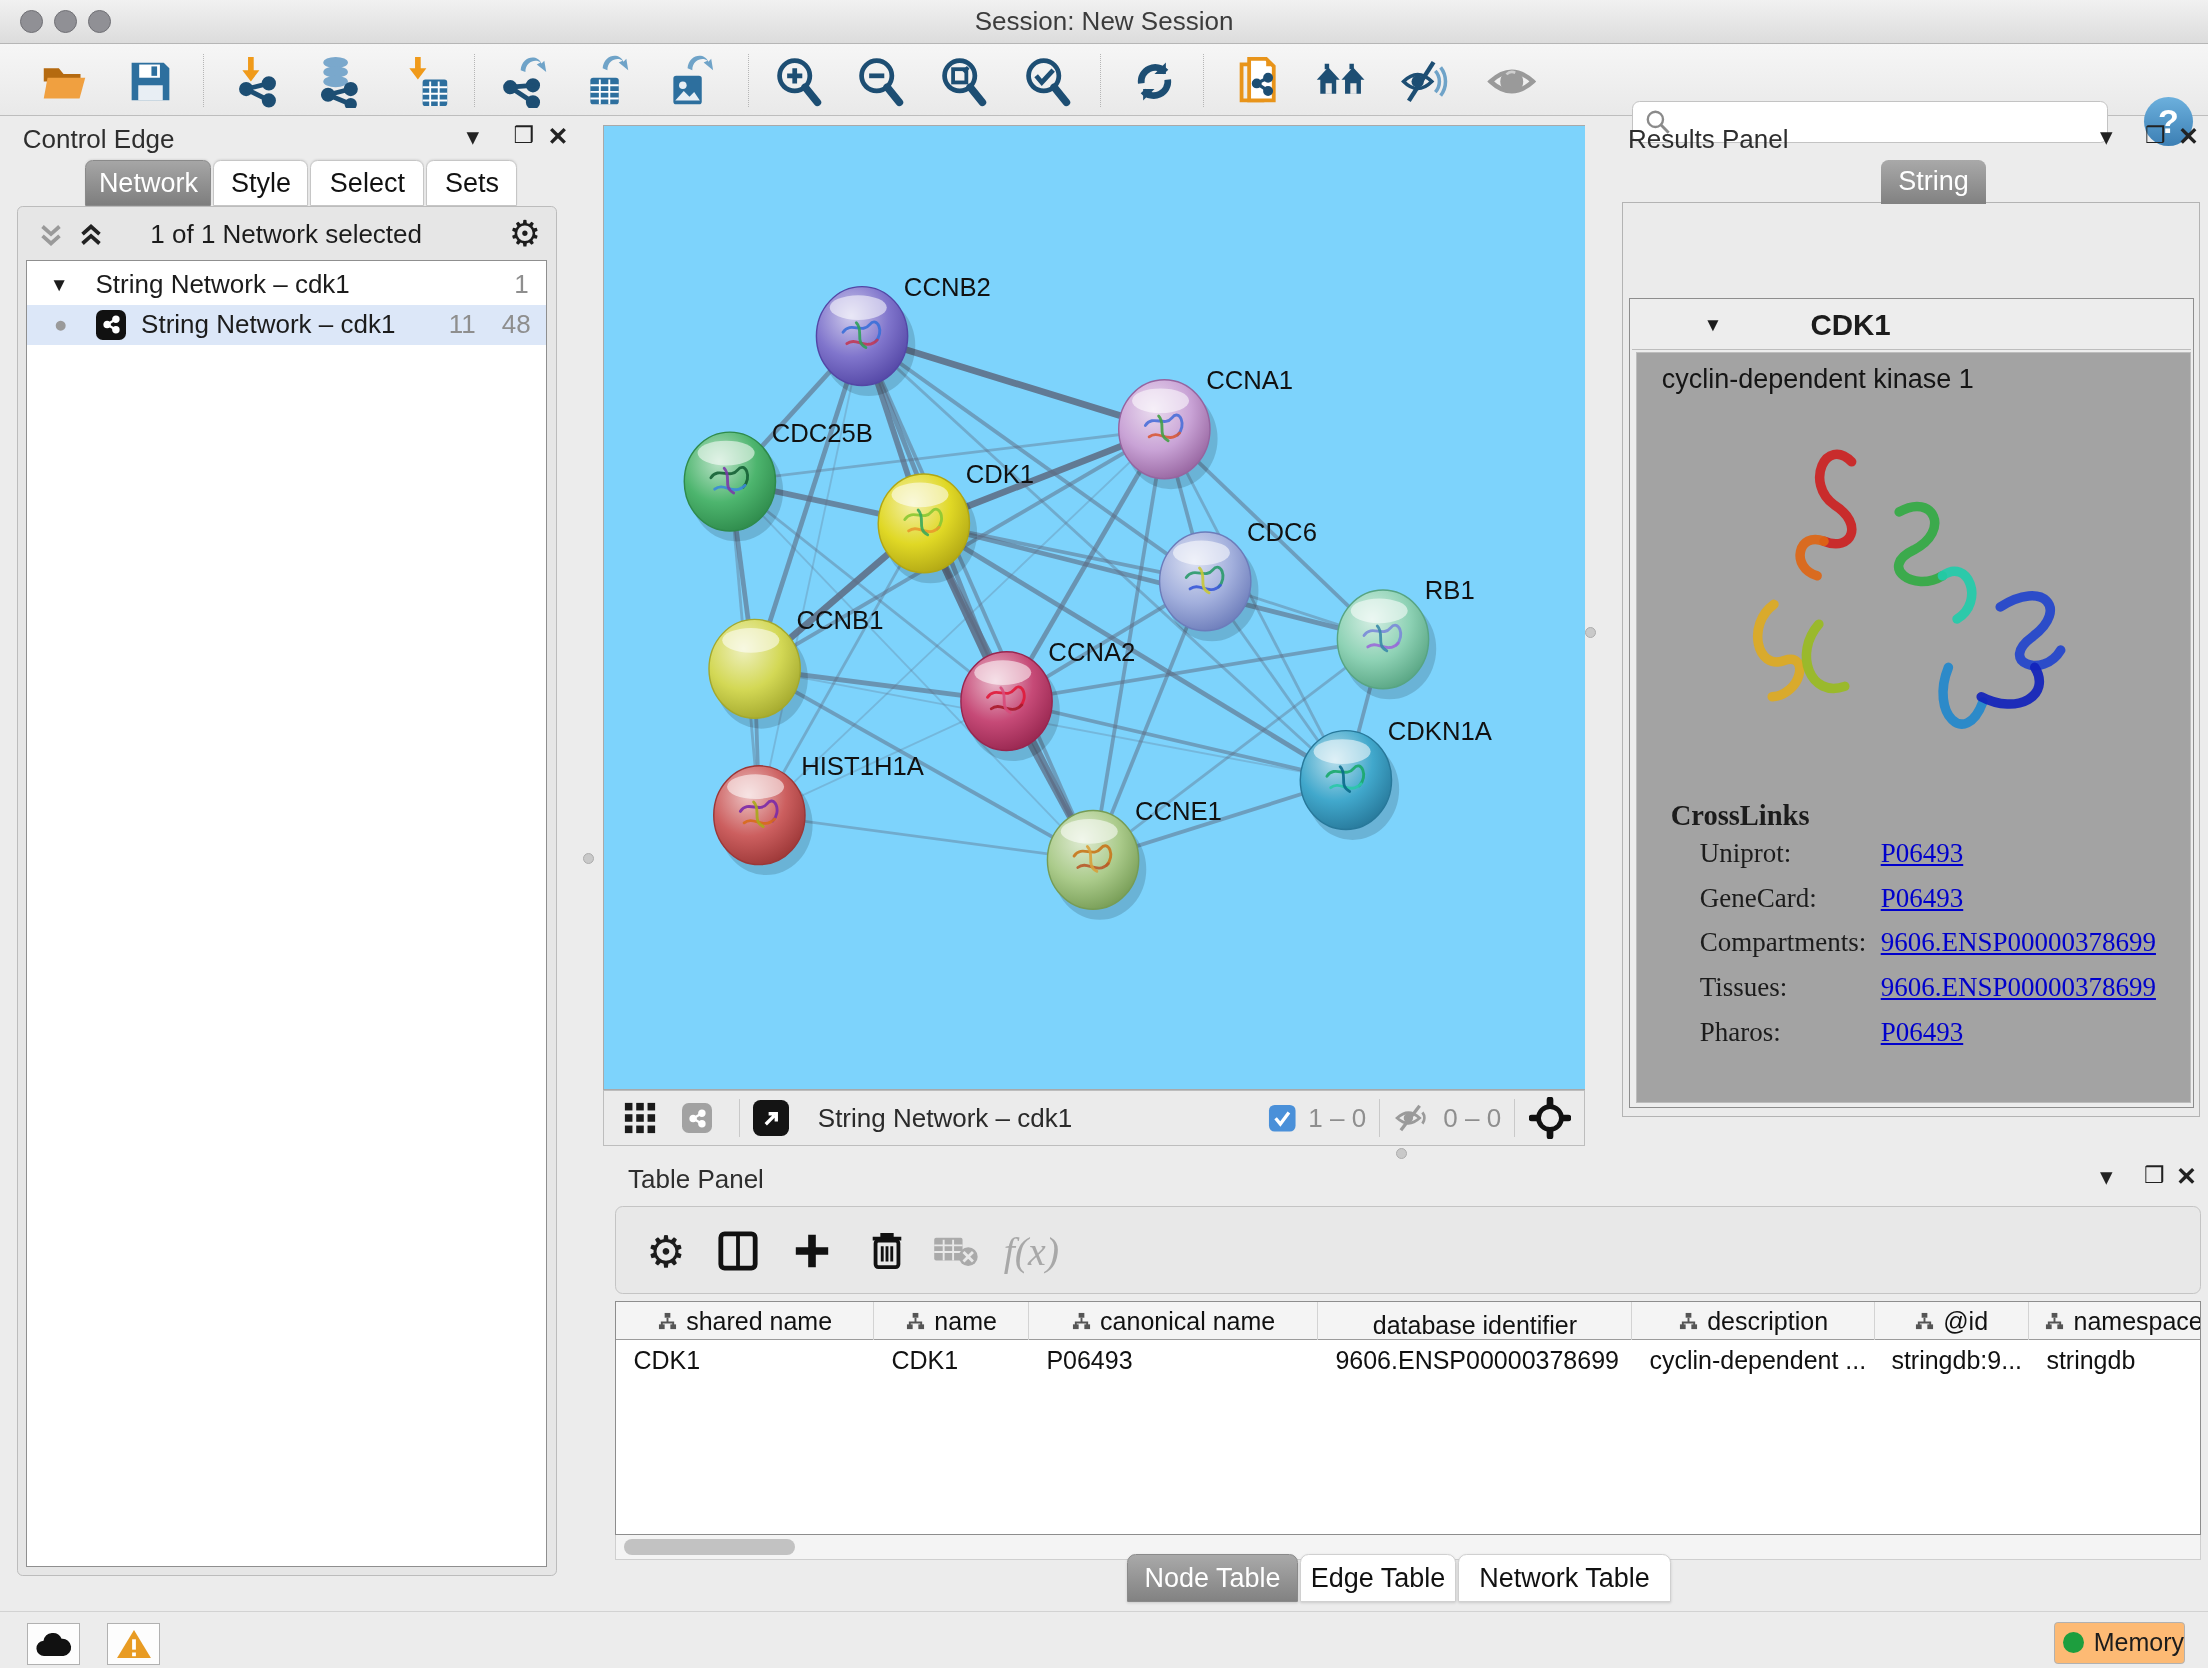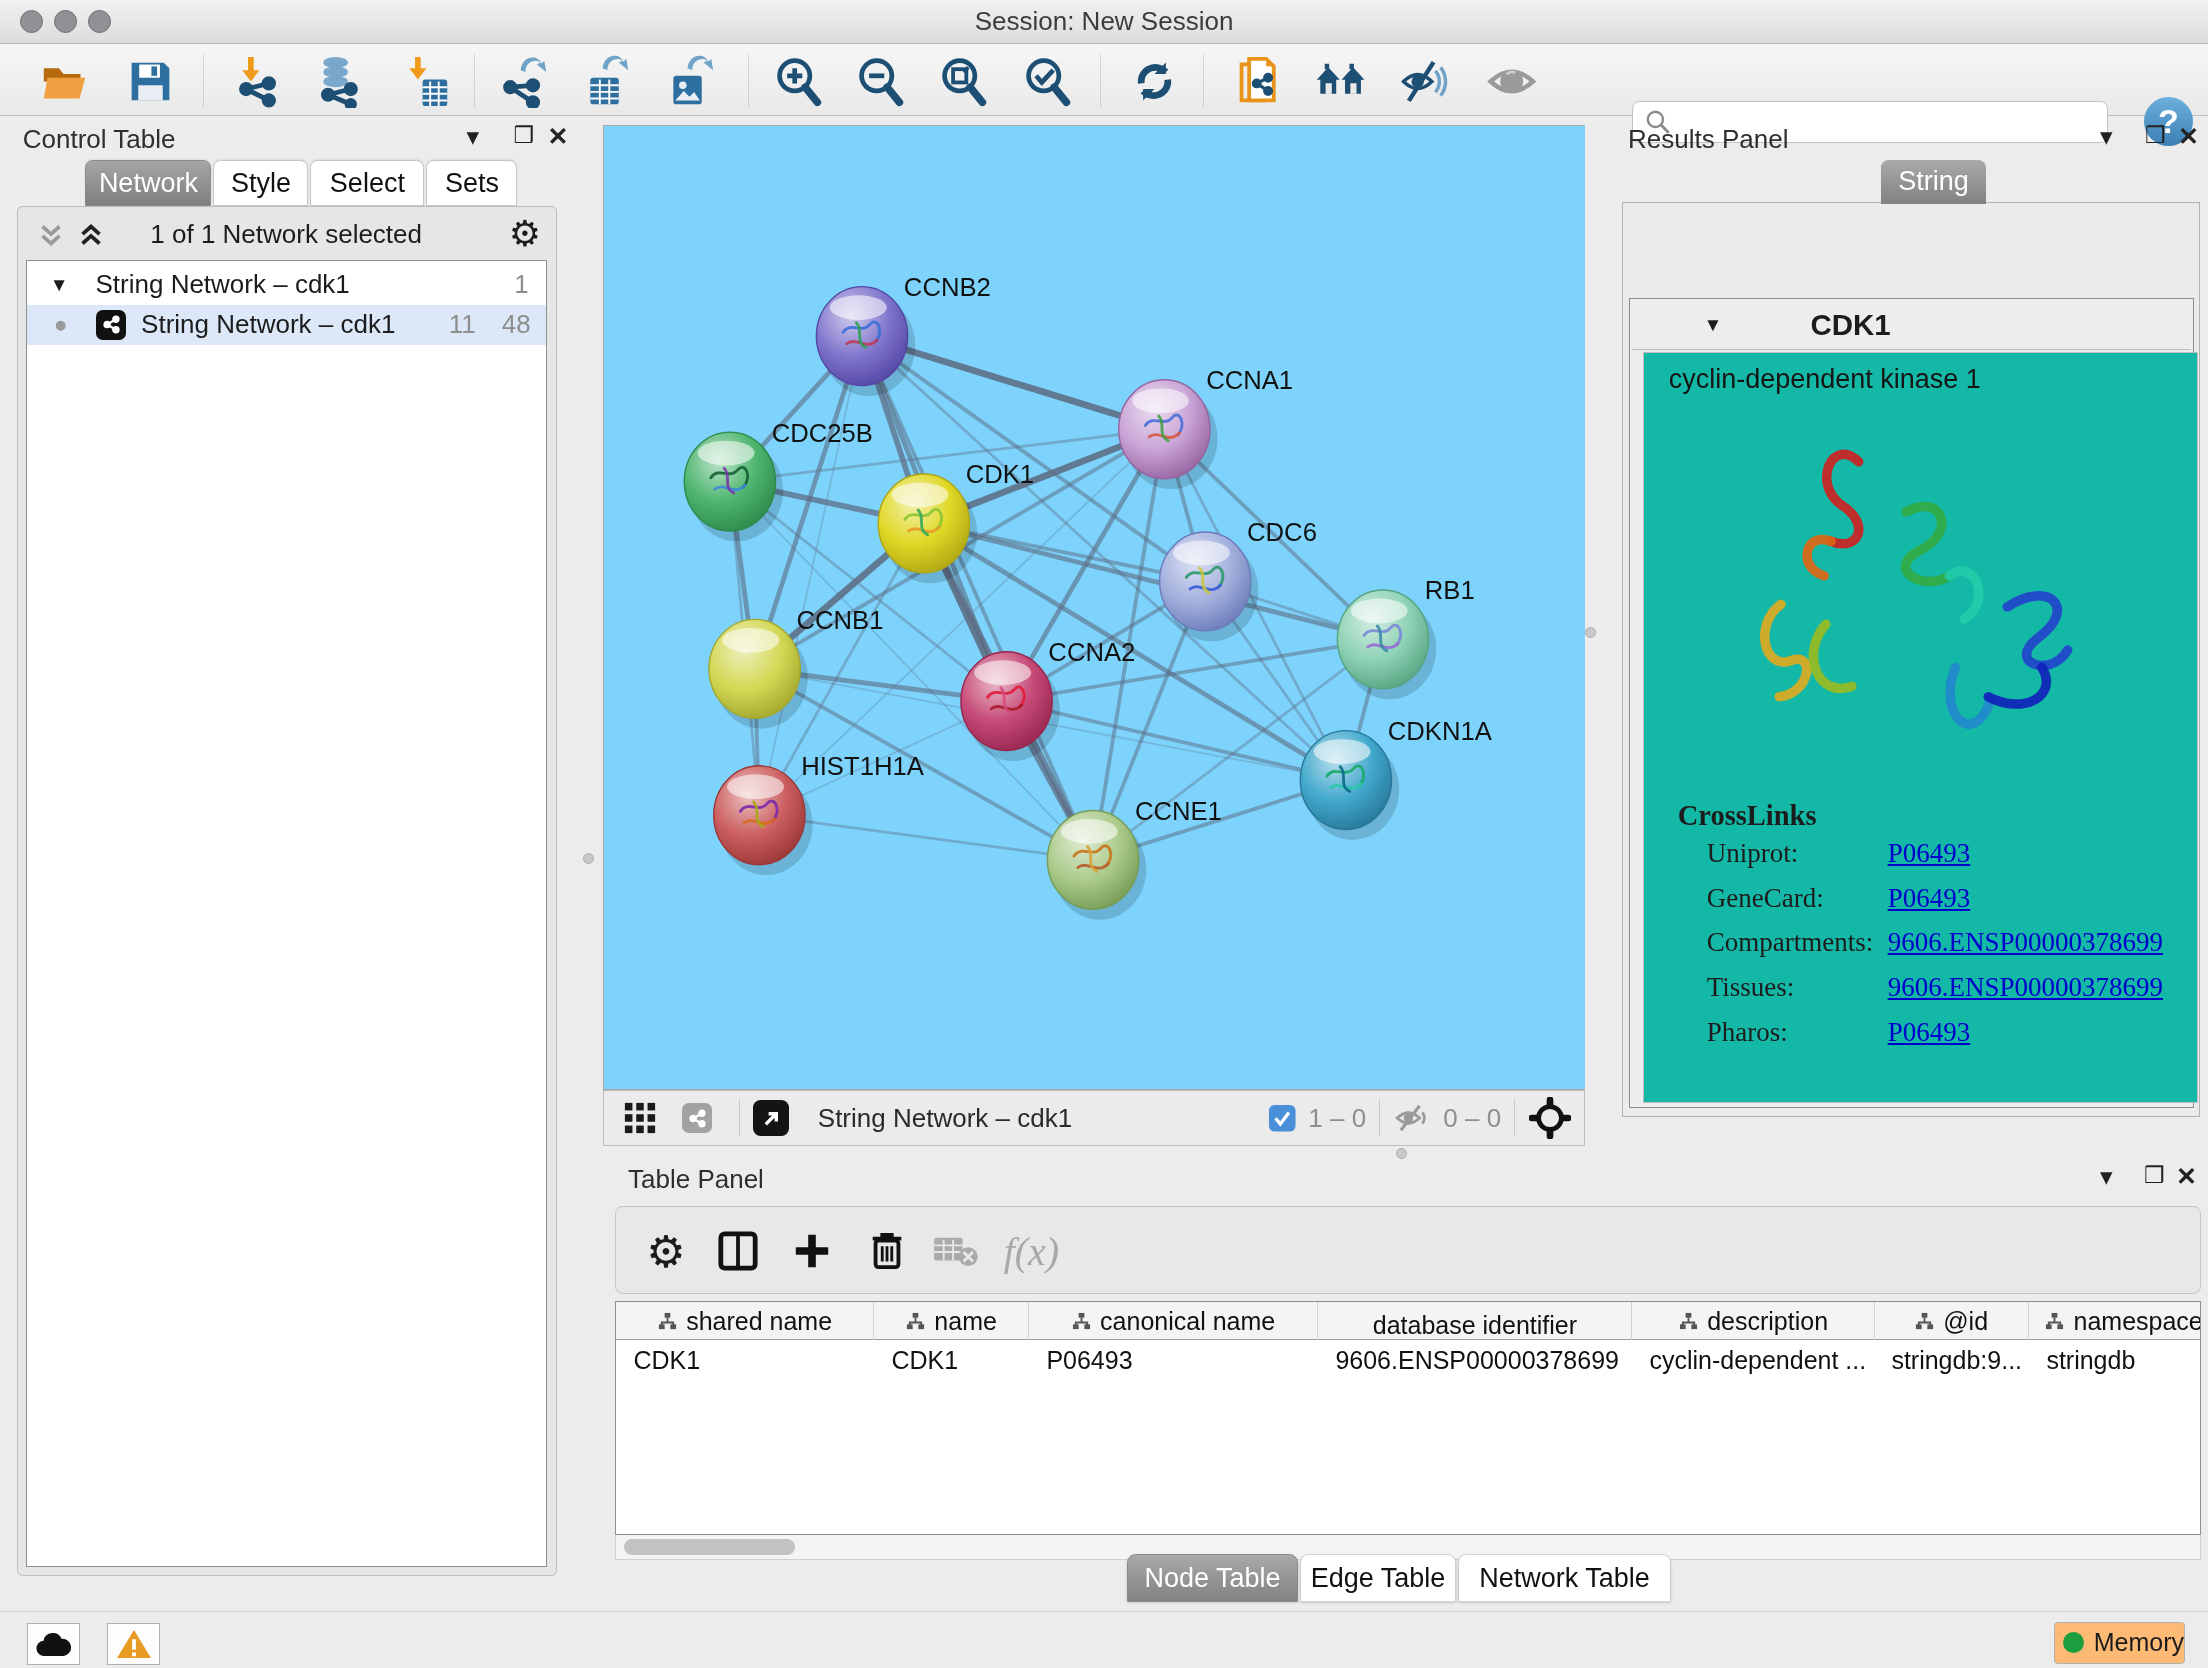--- a/index.html
+++ b/index.html
@@ -73,22 +73,22 @@
   #rp-btnrow { position:absolute; left:5.7px; top:5.7px; width:565px; height:84px;
     background:#ededed; border:1px solid #a9a9a9; }
   .rp-btn { position:absolute; top:13.3px; height:48px; background:#fff; border:1.4px solid #b3b3b3;
     border-radius:8.6px; font-size:27px; text-align:center; line-height:45px; color:#111;
     box-shadow:0 1px 1.9px rgba(0,0,0,.12); }
   #rp-card { position:absolute; left:5.7px; top:95px; width:565px; height:810px;
     background:#ededed; border:1.4px solid #8d8d8d; }
   #rp-gene-row { position:absolute; left:1.9px; top:1.9px; width:559px; height:49px;
     border-bottom:1px solid #bdbdbd; display:flex; align-items:center; }
   #rp-gene { font-size:29.5px; font-weight:bold; }
-  #rp-inner { position:absolute; left:13px; top:53px; width:555px; height:751px;
-    background:#14b8a6; border:1px solid #bdbdbd; }
+  #rp-inner { position:absolute; left:6px; top:53px; width:555px; height:751px;
+    background:#a3a3a3; border:1px solid #bdbdbd; }
   #rp-desc { position:absolute; left:25px; top:11.4px; font-size:27px; color:#151515; }
   #xl-head { position:absolute; left:34px; font-family:"Liberation Serif",serif;
     font-weight:bold; font-size:28.5px; }
   .xl-row { position:absolute; left:63px; font-family:"Liberation Serif",serif; font-size:27px;
     width:495px; }
   .xl-val { position:absolute; left:181px; color:#0000cc; text-decoration:underline; }
 
   
   #table-panel { left:603px; top:1162px; width:1605px; height:447px; }
   #tp-toolbar { position:absolute; left:12.4px; top:44px; width:1586px; height:88px;
@@ -297,21 +297,21 @@
     <svg width="28.5" height="28.5" viewBox="0 0 30 30" style="margin:0 7.6px 0 11.4px">
         <circle cx="12" cy="12" r="8" fill="none" stroke="#8a8a8a" stroke-width="2.5"></circle>
         <path d="M18 18 L26 26" stroke="#8a8a8a" stroke-width="3"></path>
       </svg>
     <input placeholder="" style="">
   </div>
   <div id="help-btn">?</div>
 </div>
 
 <div id="control-panel" class="abs">
-  <div class="panel-title" style="position:absolute;left:11.4px;top:1.9px">Control Table</div>
+  <div class="panel-title" style="position:absolute;left:11.4px;top:1.9px">Control Edge</div>
   <div class="panel-ctrl" style="left:455px">▾</div>
   <div class="panel-ctrl" style="left:502px;font-size:23px">❒</div>
   <div class="panel-ctrl" style="left:536px;font-weight:bold">✕</div>
 
   <div class="tab sel" style="left:74px;top:38px;width:126px">Network</div>
   <div class="tab" style="left:202px;top:38px;width:95px">Style</div>
   <div class="tab" style="left:299px;top:38px;width:114px">Select</div>
   <div class="tab" style="left:415px;top:38px;width:91px">Sets</div>
 
   <div id="cp-body">

